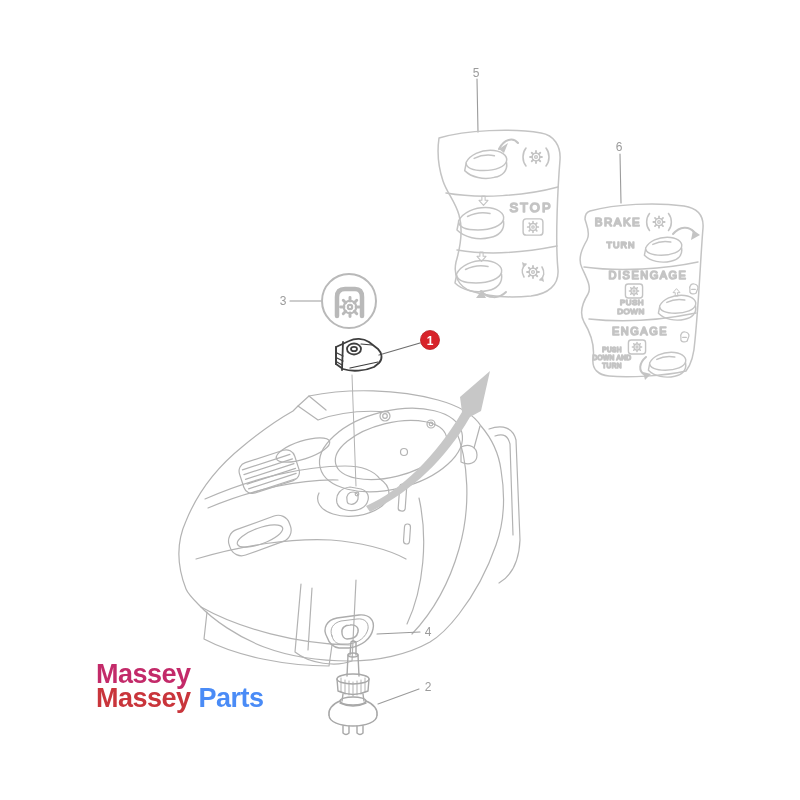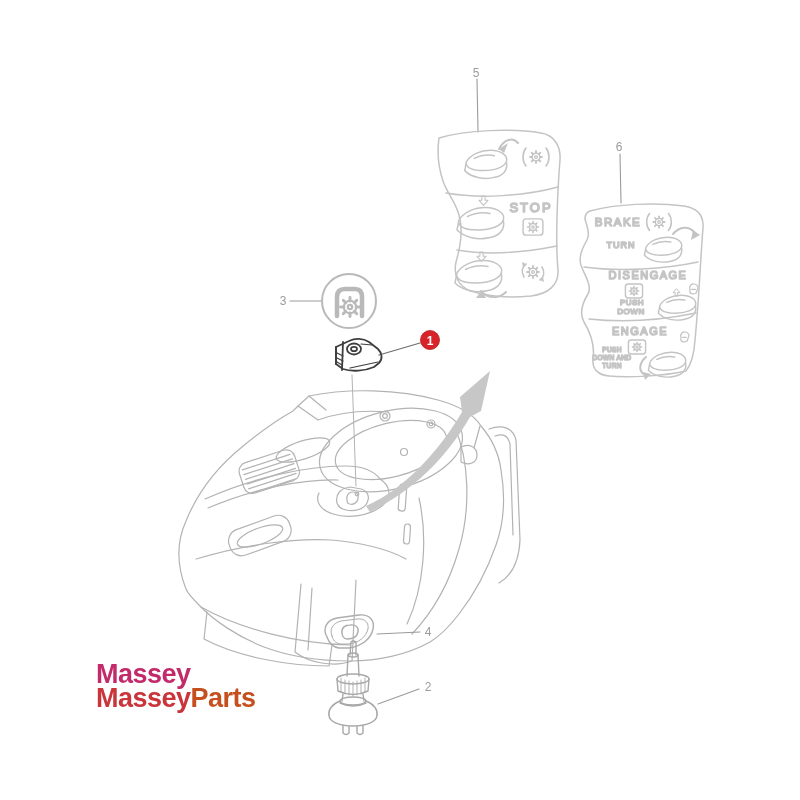--- a/index.html
+++ b/index.html
@@ -14,21 +14,21 @@
   }
   .decal-text{ font-family:"Liberation Sans",sans-serif; fill:#bdbdbd; }
   .badge-text{ font-family:"Liberation Sans",sans-serif; font-weight:bold; font-size:12px; fill:#ffffff; }
   .watermark{
     position:absolute; left:96px; top:662px; opacity:.92;
     font-weight:bold; font-size:27px; line-height:24px; letter-spacing:-0.5px;
     user-select:none; white-space:nowrap;
   }
   .watermark .w1{ color:#be185d; display:block; }
   .watermark .w2{ color:#c5242b; }
-  .watermark .w3{ color:#c2410c; }
+  .watermark .w3{ color:#3b82f6;margin-left:8px; }
 </style>
 </head>
 <body>
 
 <div class="stage">
 
 <svg width="800" height="800" viewBox="0 0 800 800">
   <defs>
     <g id="pedal">
       <path d="M3,10 C6,4 14,1 21,1 C29,1 34,5 33,9 C32,13 25,16 16,16 C8,16 3,14 3,10 Z"></path>

